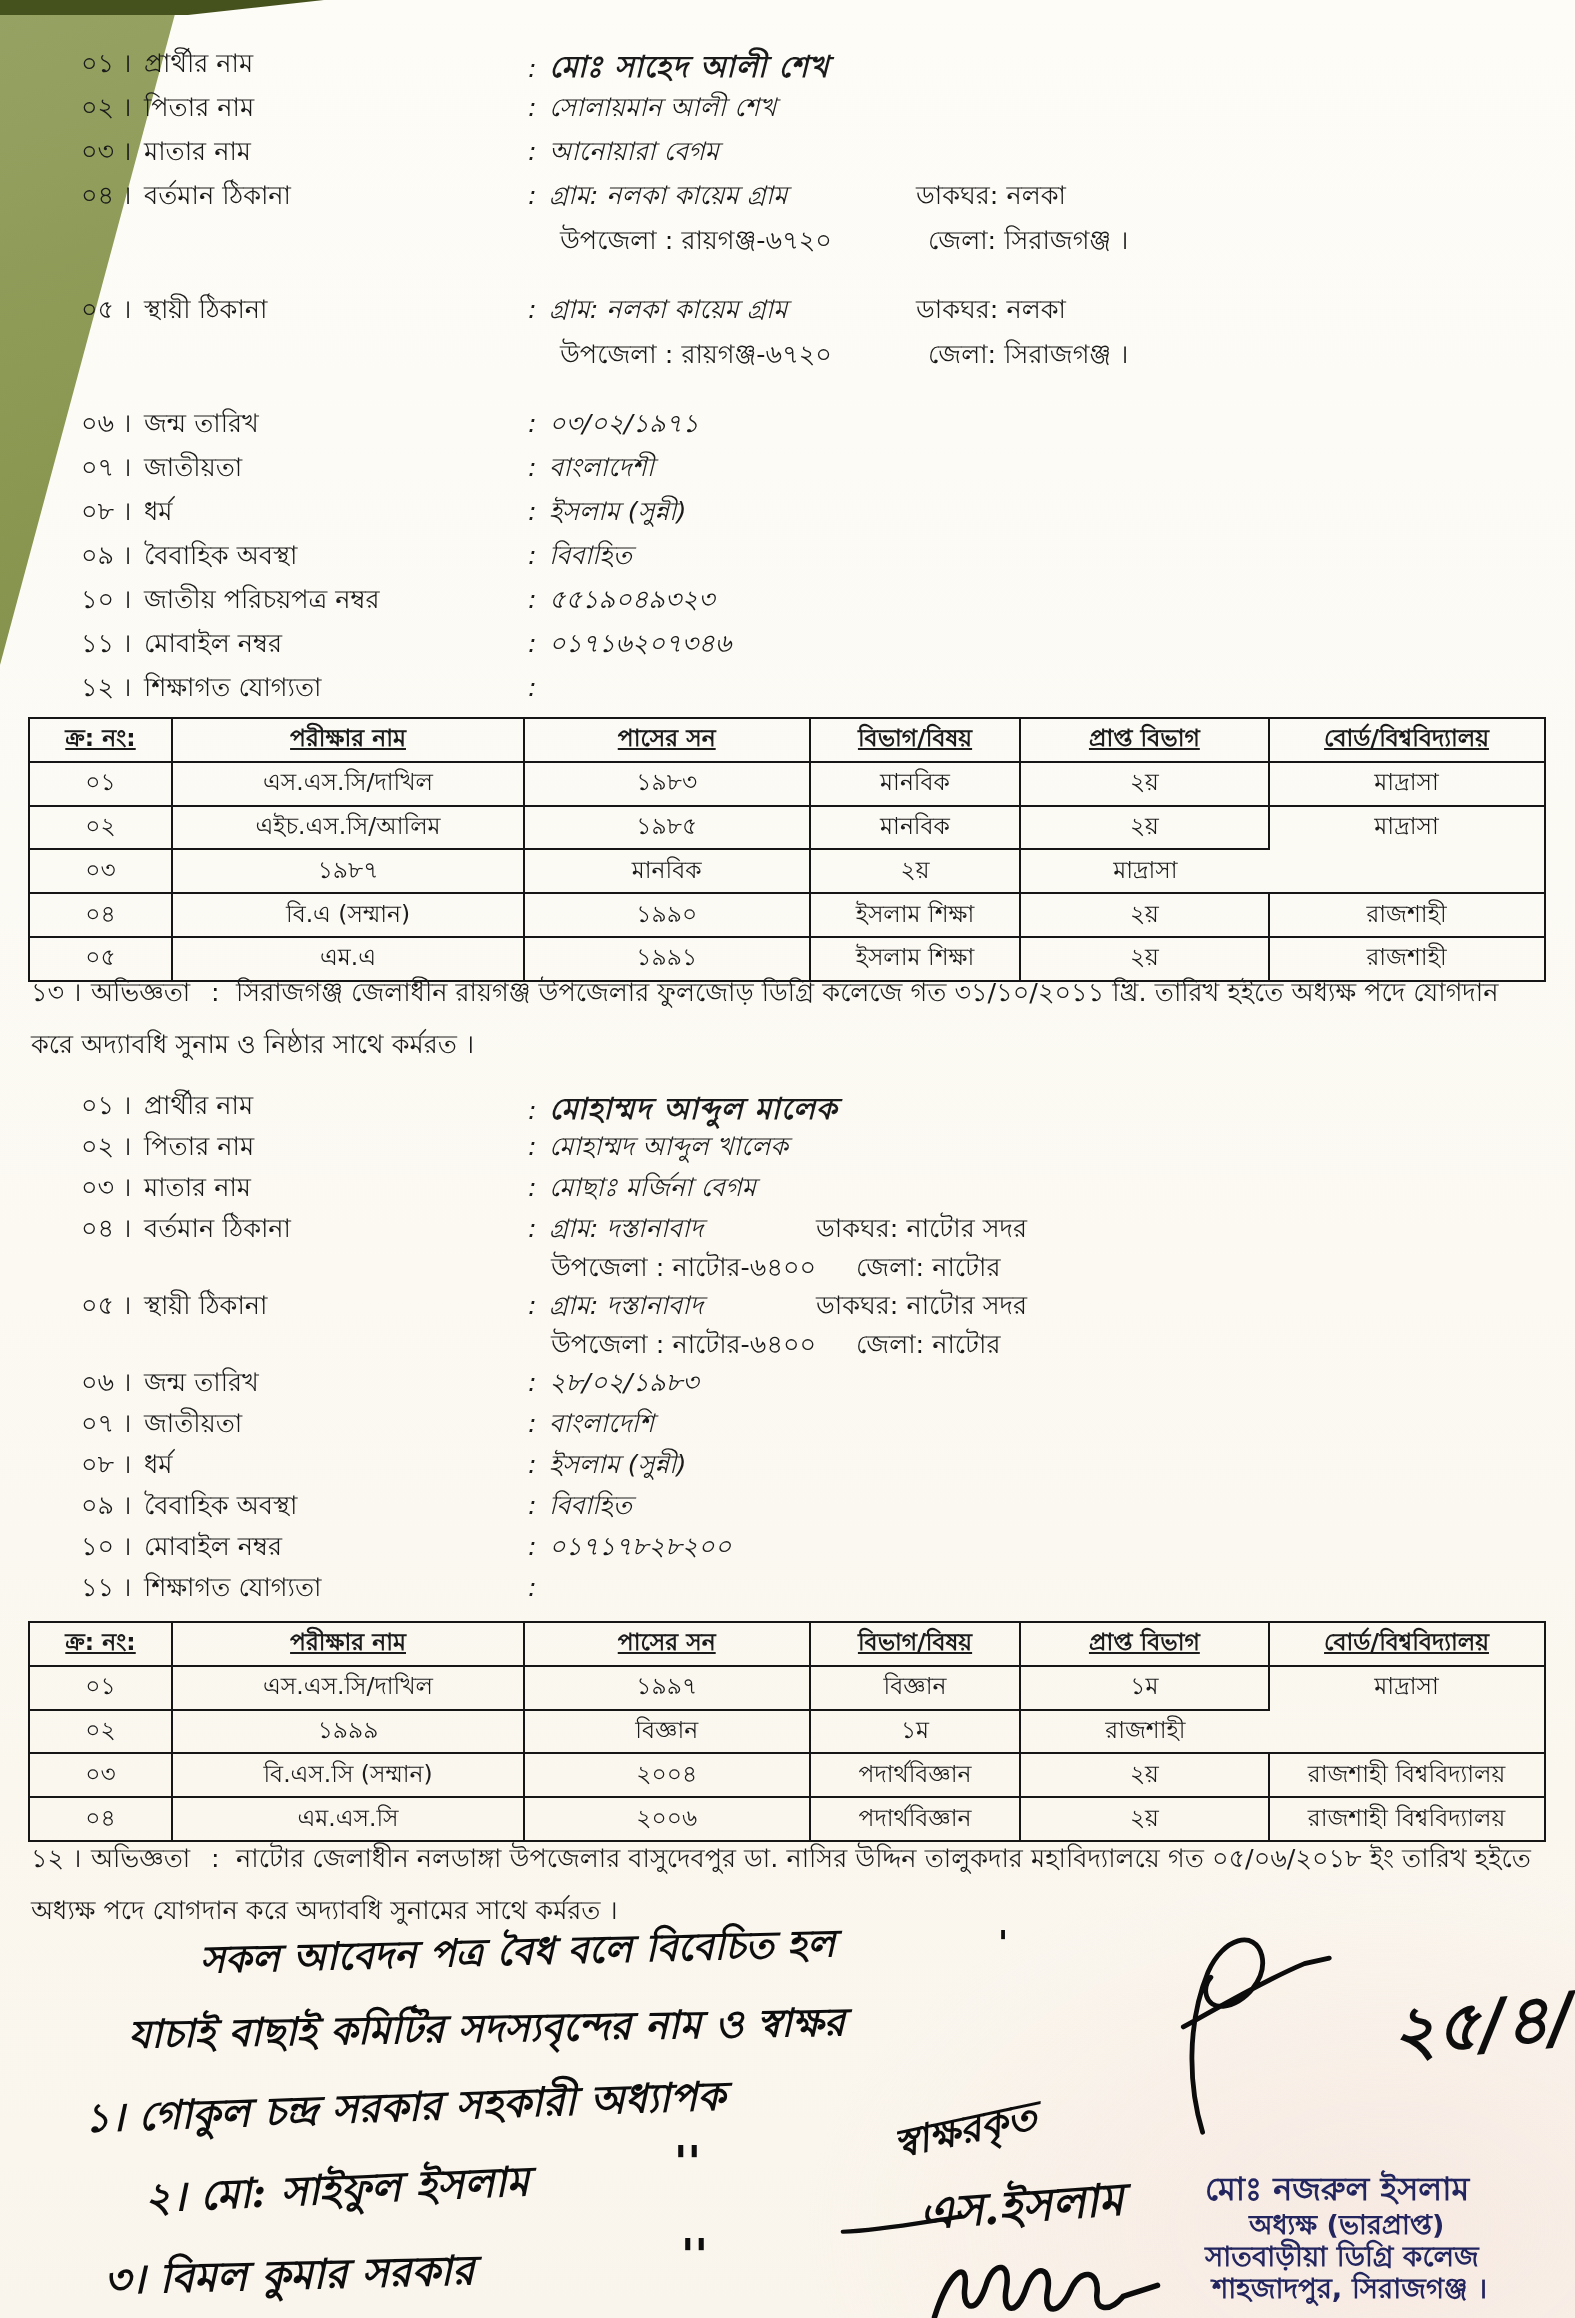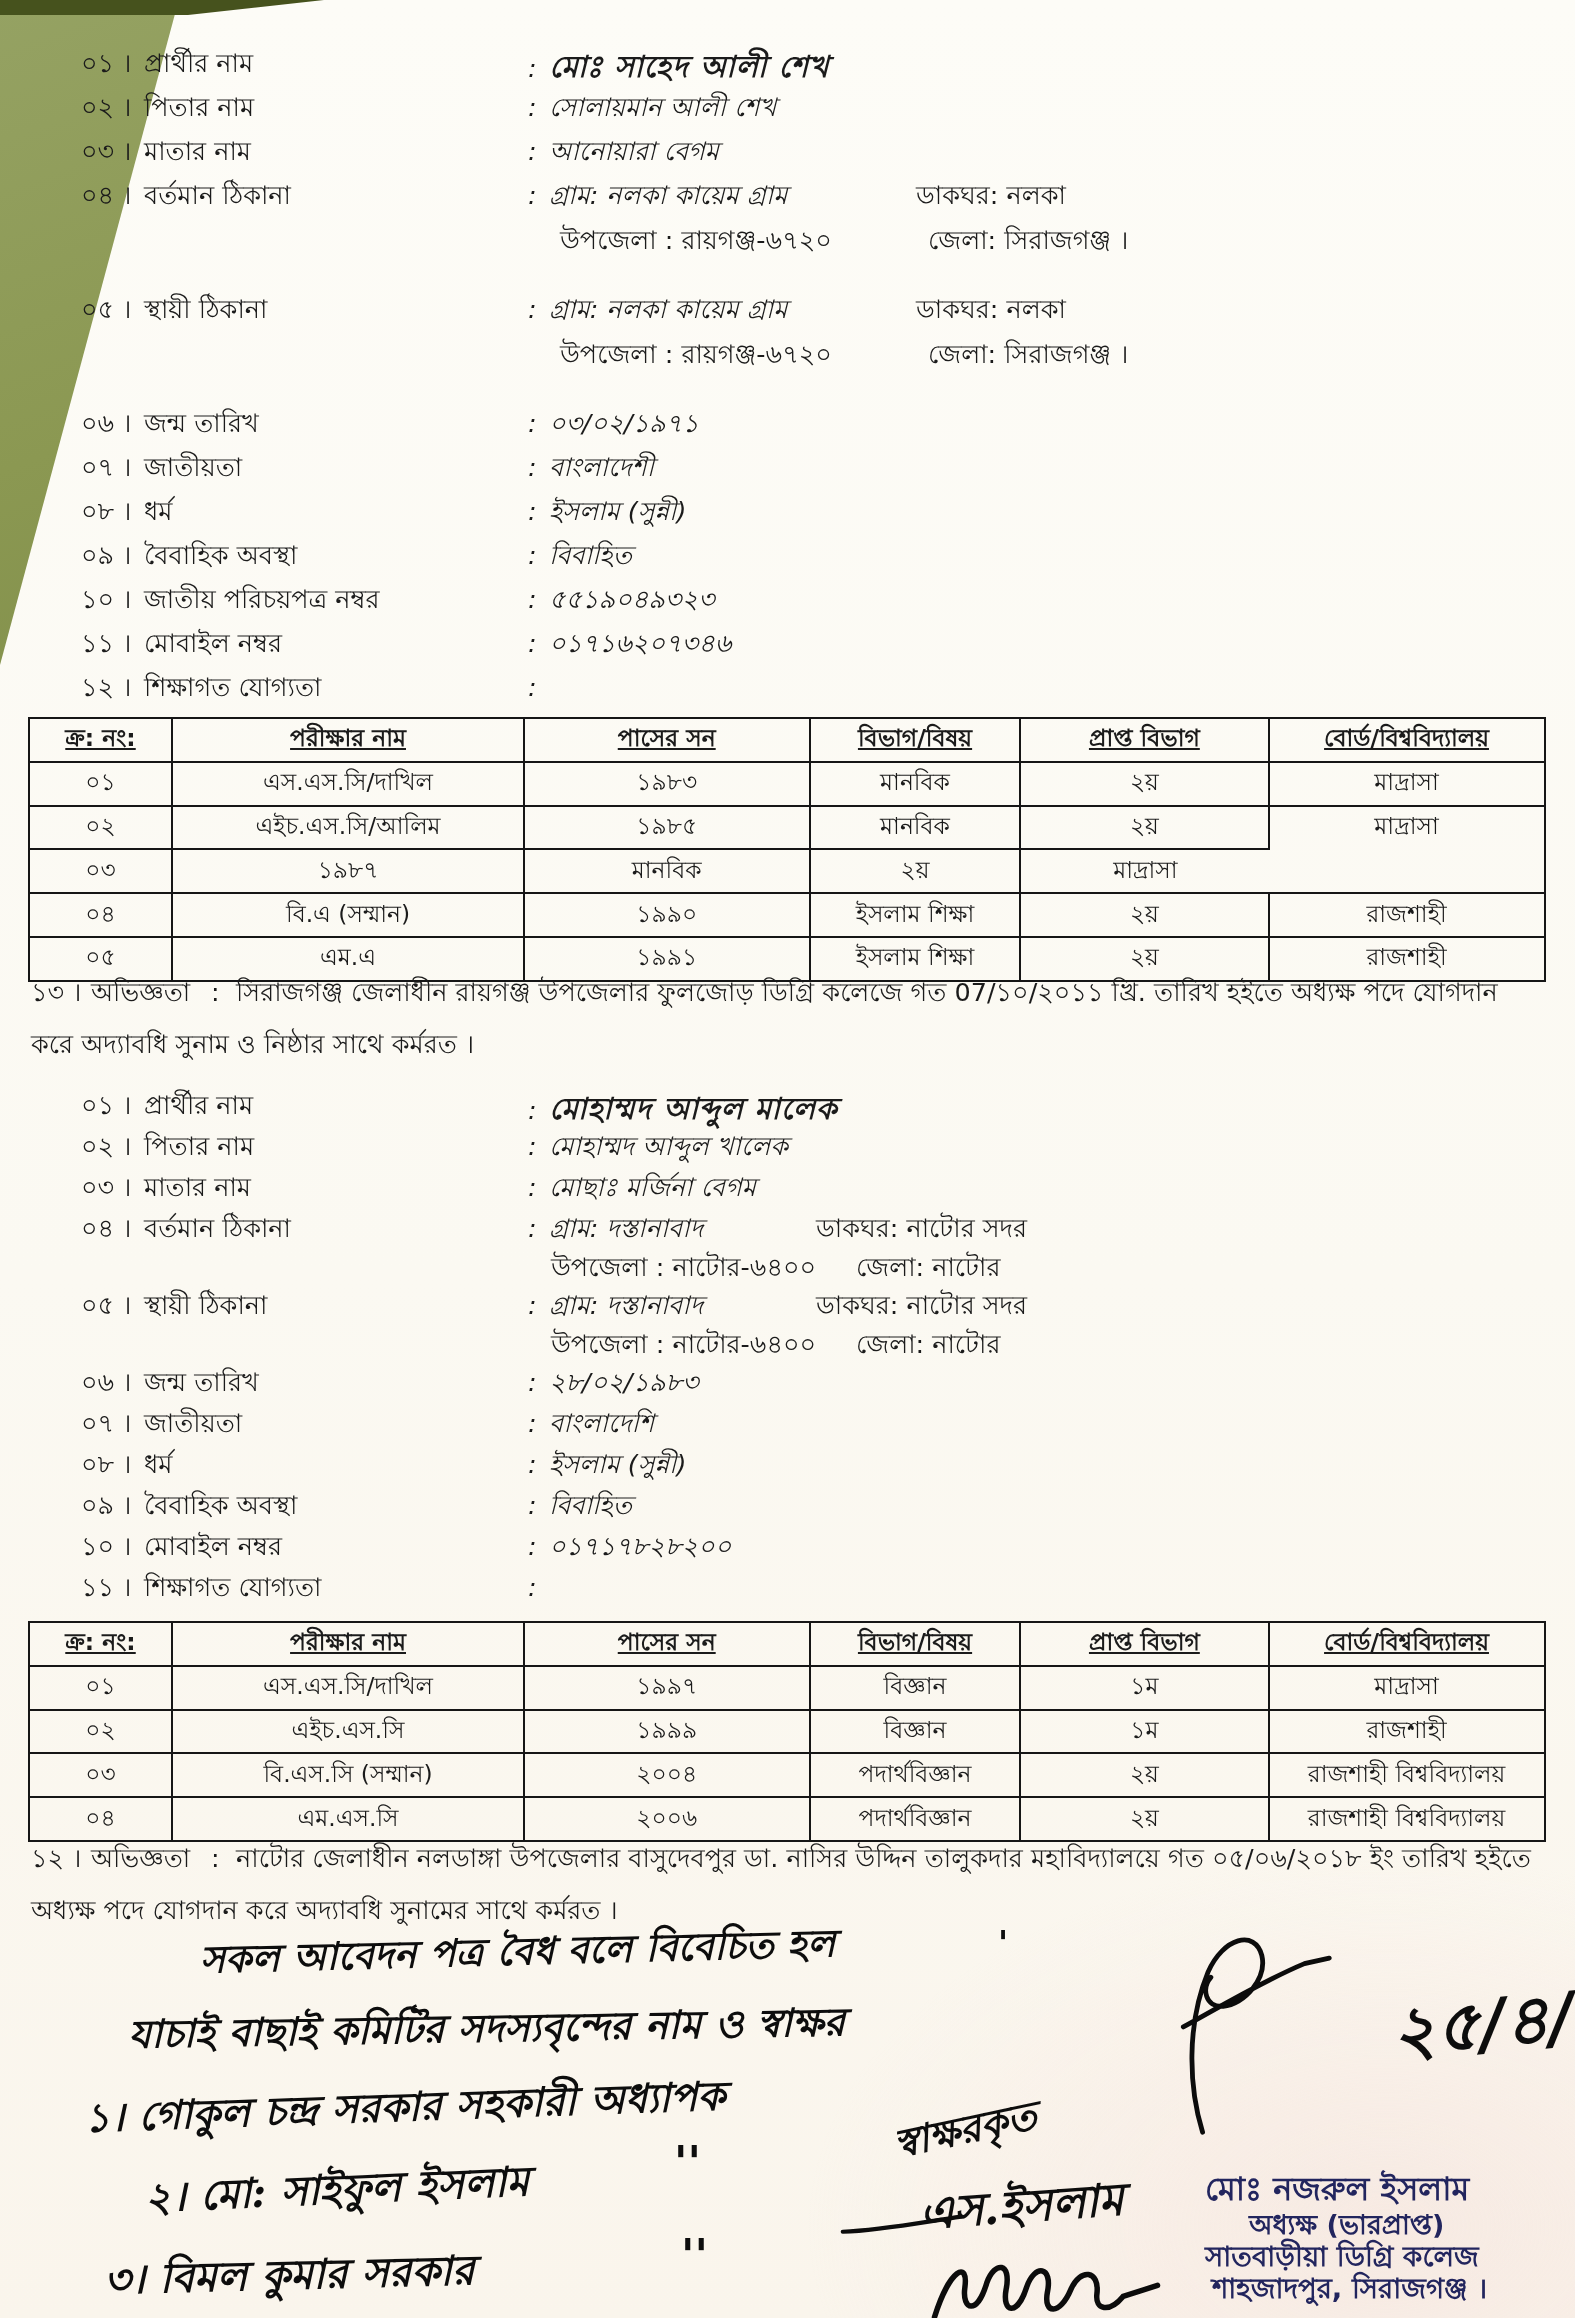--- a/index.html
+++ b/index.html
@@ -185,21 +185,21 @@
       <span class="tcell">০৫</span>
       <span class="tcell">এম.এ</span>
       <span class="tcell">১৯৯১</span>
       <span class="tcell">ইসলাম শিক্ষা</span>
       <span class="tcell">২য়</span>
       <span class="tcell">রাজশাহী</span>
     </div>
   </div>
 
 <div class="exp" style="top:966px">
-  <span>১৩ ।</span><span class="explabel">অভিজ্ঞতা</span><span class="expcolon">:</span><span>সিরাজগঞ্জ জেলাধীন রায়গঞ্জ উপজেলার ফুলজোড় ডিগ্রি কলেজে গত 07/১০/২০১১ খ্রি. তারিখ হইতে অধ্যক্ষ পদে যোগদান করে অদ্যাবধি সুনাম ও নিষ্ঠার সাথে কর্মরত ।</span>
+  <span>১৩ ।</span><span class="explabel">অভিজ্ঞতা</span><span class="expcolon">:</span><span>সিরাজগঞ্জ জেলাধীন রায়গঞ্জ উপজেলার ফুলজোড় ডিগ্রি কলেজে গত ৩১/১০/২০১১ খ্রি. তারিখ হইতে অধ্যক্ষ পদে যোগদান করে অদ্যাবধি সুনাম ও নিষ্ঠার সাথে কর্মরত ।</span>
 </div>
 
 <div class="sec sec2" style="top:1090px">
     <div class="frow">
       <span class="fnum">০১ ।</span>
       <span class="flabel">প্রার্থীর নাম</span>
       <span class="fval bold"><span class="fcolon">:</span><span class="vtext">মোহাম্মদ আব্দুল মালেক</span></span>
     </div>
     <div class="frow">
       <span class="fnum">০২ ।</span>
@@ -271,21 +271,20 @@
     <div class="trow">
       <span class="tcell">০১</span>
       <span class="tcell">এস.এস.সি/দাখিল</span>
       <span class="tcell">১৯৯৭</span>
       <span class="tcell">বিজ্ঞান</span>
       <span class="tcell">১ম</span>
       <span class="tcell">মাদ্রাসা</span>
     </div>
     <div class="trow">
       <span class="tcell">০২</span>
-      <span class="tcell">এইচ.এস.সি</span>
       <span class="tcell">১৯৯৯</span>
       <span class="tcell">বিজ্ঞান</span>
       <span class="tcell">১ম</span>
       <span class="tcell">রাজশাহী</span>
     </div>
     <div class="trow">
       <span class="tcell">০৩</span>
       <span class="tcell">বি.এস.সি (সম্মান)</span>
       <span class="tcell">২০০৪</span>
       <span class="tcell">পদার্থবিজ্ঞান</span>

